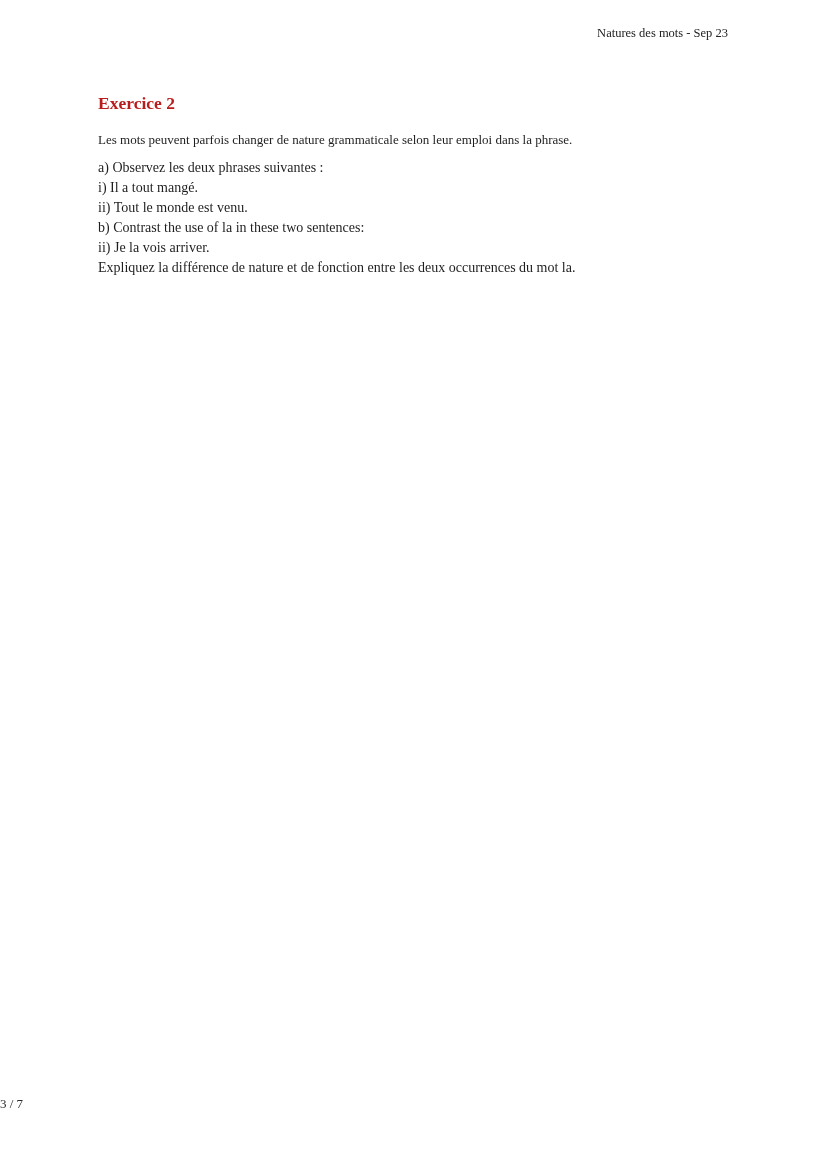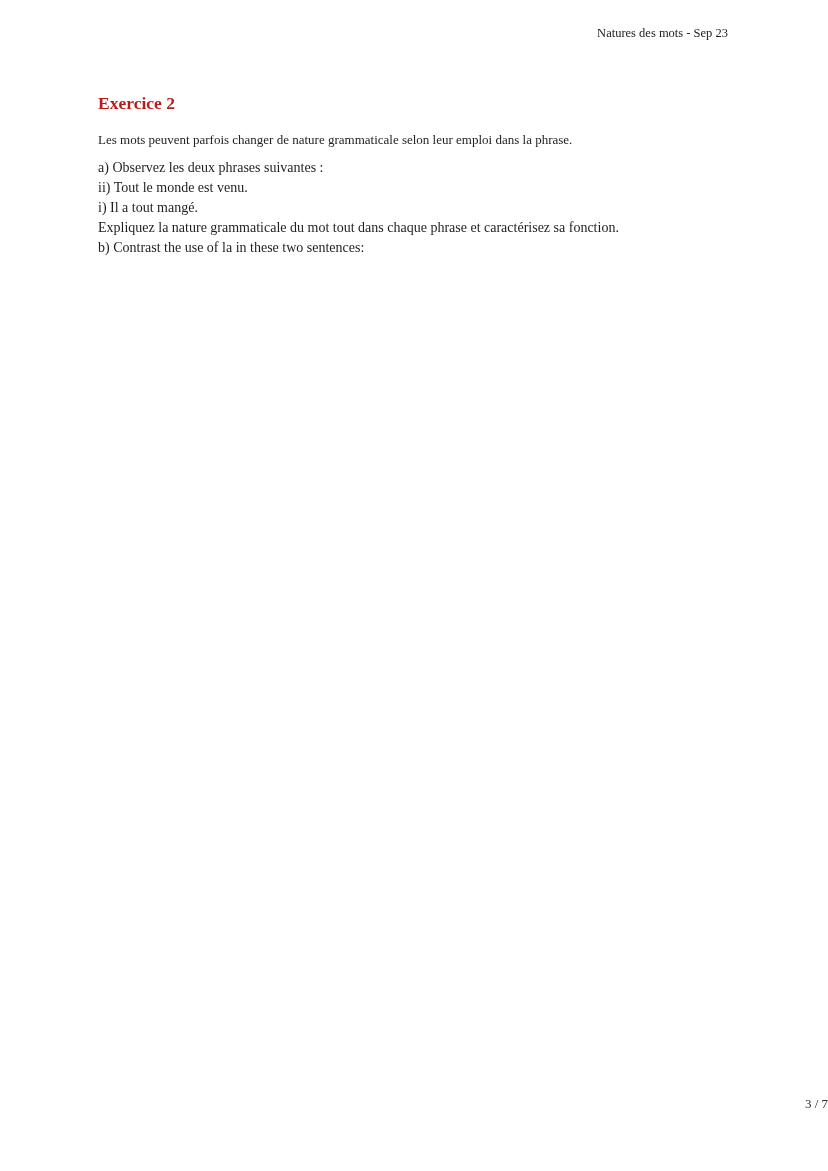--- a/index.html
+++ b/index.html
@@ -53,44 +53,45 @@
     line-height: 19.9px;
   }
   .exercise-line {
     white-space: nowrap;
   }
   .page-footer {
     position: absolute;
     top: 1096px;
     left: 0;
     width: 828px;
-    text-align: right;
+    text-align: left;
     font-size: 13px;
     line-height: 16px;
     color: #2a2a2a;
   }
 </style>
 </head>
 <body>
 
 <div class="page">
 
   <div class="page-header">
     <span>Natures des mots - Sep 23</span>
   </div>
 
   <h1 class="exercise-title">Exercice 2</h1>
 
   <p class="exercise-intro">Les mots peuvent parfois changer de nature grammaticale selon leur emploi dans la phrase.</p>
 
   <div class="exercise-lines">
     <div class="exercise-line">a) Observez les deux phrases suivantes :</div>
+    <div class="exercise-line">i) Il a tout mangé.</div>
     <div class="exercise-line">ii) Tout le monde est venu.</div>
-    <div class="exercise-line">i) Il a tout mangé.</div>
-    <div class="exercise-line">Expliquez la nature grammaticale du mot tout dans chaque phrase et caractérisez sa fonction.</div>
     <div class="exercise-line">b) Contrast the use of la in these two sentences:</div>
+    <div class="exercise-line">ii) Je la vois arriver.</div>
+    <div class="exercise-line">Expliquez la différence de nature et de fonction entre les deux occurrences du mot la.</div>
   </div>
 
   <div class="page-footer">
     <span>3 / 7</span>
   </div>
 
 </div>
 
 </body></html>

